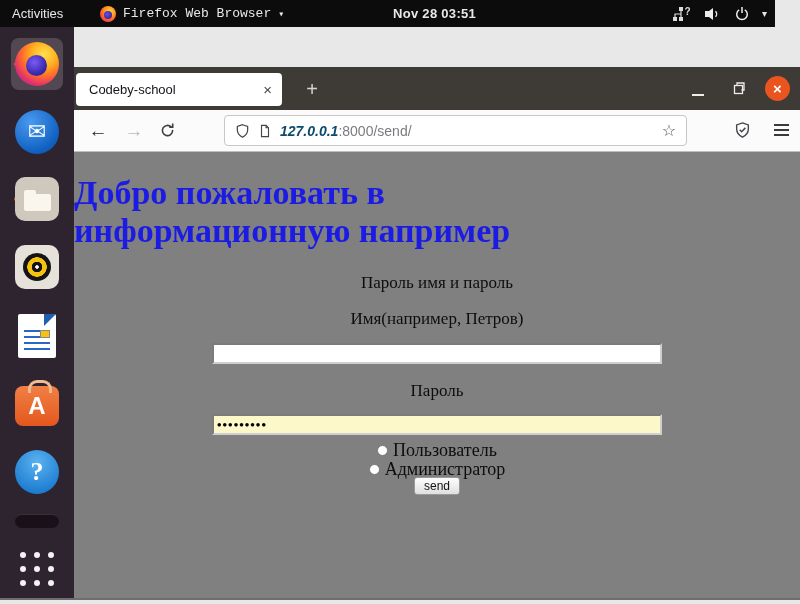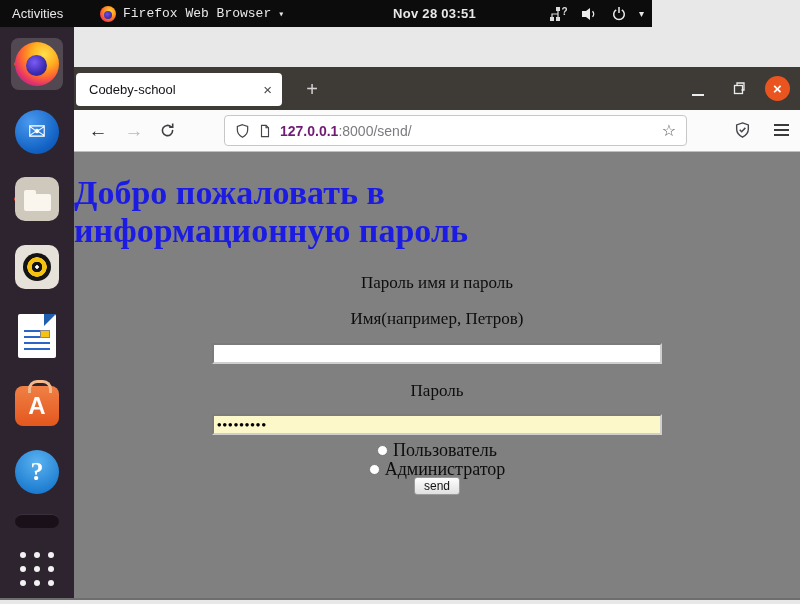--- a/index.html
+++ b/index.html
@@ -1,20 +1,20 @@
 <!DOCTYPE html>
 <html><head>
 <meta charset="utf-8">
 <style>
   * { margin:0; padding:0; box-sizing:border-box; }
   html,body { width:800px; height:604px; }
   body { position:relative; overflow:hidden; background:#e8e8e8; font-family:"Liberation Sans", sans-serif; }
 
   
-  .topbar { position:absolute; left:0; top:0; width:652px; height:27px; background:#0c0c0d; color:#e8e8e8; }
+  .topbar { position:absolute; left:0; top:0; width:775px; height:27px; background:#0c0c0d; color:#e8e8e8; }
   .topbar .activities { position:absolute; left:12px; top:0; line-height:27px; font-size:13px; }
   .appmenu { position:absolute; left:100px; top:0; height:27px; display:flex; align-items:center; gap:7px; font-size:13px;font-family:Liberation Mono, monospace; }
   .ff-mini { width:16px; height:16px; border-radius:50%;
     background: radial-gradient(circle at 62% 35%, #ffd93b 0%, #ff9a1f 35%, #ff5c2e 60%, #d6307a 85%, #8c2a9d 100%); position:relative; }
   .ff-mini::after { content:""; position:absolute; left:4px; top:5px; width:8px; height:8px; border-radius:50%;
     background: radial-gradient(circle at 40% 40%, #6a4df0, #2a1a6e); }
   .caret { font-size:10px; color:#e6e6e6; }
   .clock { position:absolute; left:393px; top:0; line-height:27px; font-size:13px; font-weight:bold; letter-spacing:.3px; }
   .tray { position:absolute; right:8px; top:0; height:27px; display:flex; align-items:center; gap:12px; }
 
@@ -67,21 +67,21 @@
 
   .navbar { position:absolute; left:0; top:43px; width:726px; height:42px; background:#fbfbfb; border-bottom:1px solid #bfbfbf; }
   .nav-back { position:absolute; left:12px; top:0; height:41px; width:24px; display:flex; align-items:center; justify-content:center;
     font-size:19px; color:#1f1f21; }
   .nav-fwd { position:absolute; left:48px; top:0; height:41px; width:24px; display:flex; align-items:center; justify-content:center;
     font-size:19px; color:#b9b9bb; }
   .nav-reload { position:absolute; left:85px; top:12px; }
   .urlbox { position:absolute; left:150px; top:5px; width:463px; height:31px; background:#fff; border:1px solid #c7c7c9;
     border-radius:4px; display:flex; align-items:center; padding:0 10px; gap:8px; }
   .url-text { font-size:14px; white-space:nowrap; }
-  .url-host { color:#701a75; font-weight:bold; }
+  .url-host { color:#0c4a6e; font-weight:bold;font-style:italic; }
   .url-path { color:#7b7b80; }
   .url-star { margin-left:auto; font-size:16px; color:#55555e; }
   .nav-shieldcheck { position:absolute; left:660px; top:11px; }
   .nav-menu { position:absolute; left:700px; top:14px; width:15px; height:13px; }
   .nav-menu i { display:block; width:15px; height:2px; background:#3a3a3c; margin-bottom:3px; }
 
   
   .content { position:absolute; left:0; top:85px; width:726px; height:486px; background:#808080;
     font-family:"Liberation Serif", serif; color:#0d0d0d; }
   .page-title { position:absolute; left:0; top:22px; width:100%; color:#1b1be4;
@@ -229,21 +229,21 @@
     <span class="nav-menu">
         <i></i>
         <i></i>
         <i></i>
       </span>
   </div>
 
   <div class="content">
     <div class="page-title">
       <div>Добро пожаловать в</div>
-      <div>информационную пароль</div>
+      <div>информационную например</div>
     </div>
     <div class="page-sub">Пароль имя и пароль</div>
     <div class="lbl-name">Имя(например, Петров)</div>
     <input class="inp inp-name" type="text" value="" style="">
     <div class="lbl-pass">Пароль</div>
     <input class="inp inp-pass" type="text" value="•••••••••" style="">
     <div class="radio-row r2">
       <span class="radio-circle"></span>
       <span>Администратор</span>
     </div>

